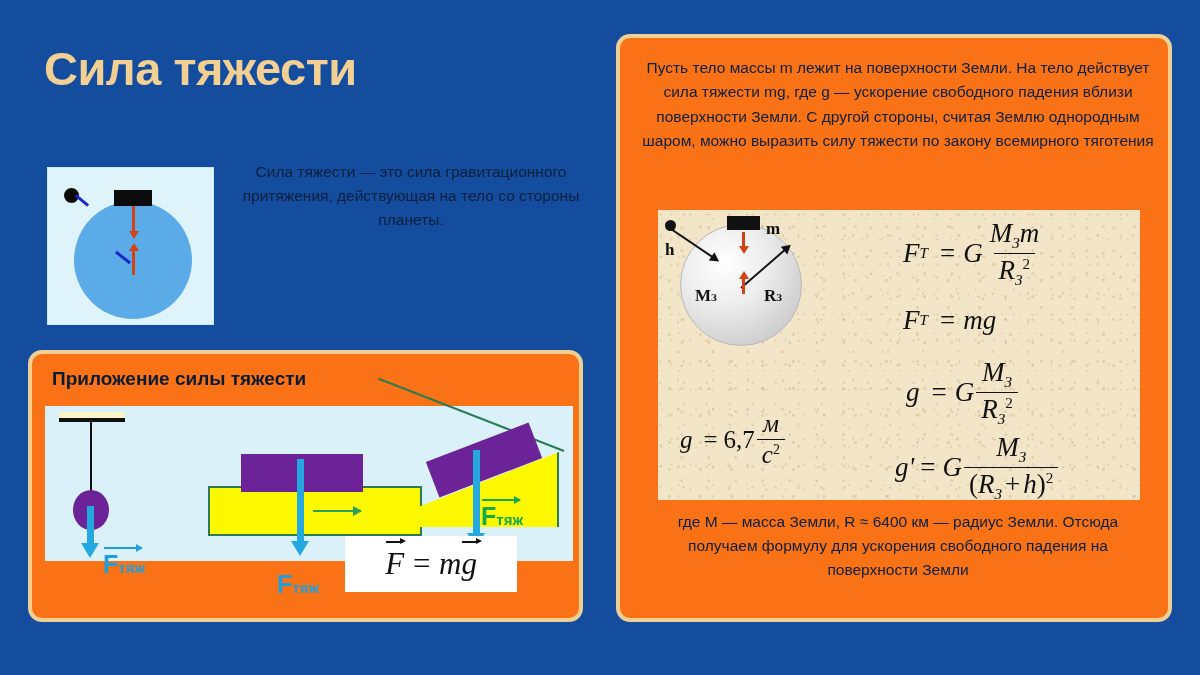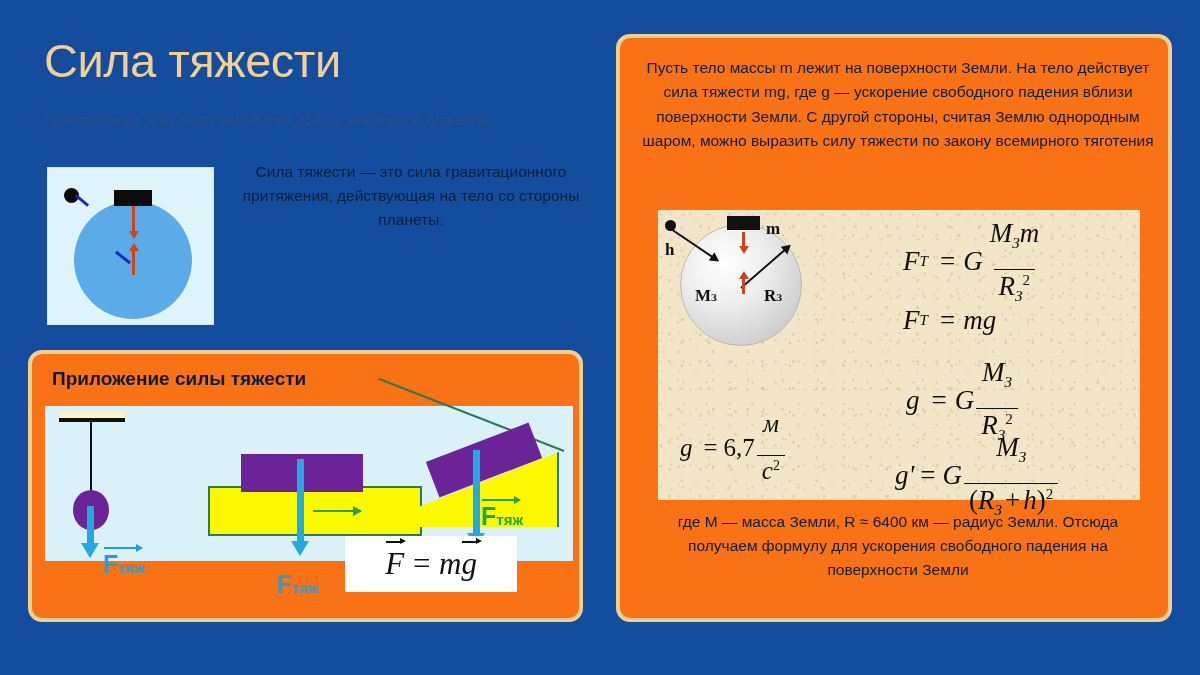--- a/index.html
+++ b/index.html
@@ -7,22 +7,22 @@
   html, body {
     width: 1200px; height: 675px;
     background: #14509f;
     font-family: "Liberation Sans", sans-serif;
     overflow: hidden;
   }
   .slide { position: relative; width: 1200px; height: 675px; background: #144d9e; }
 
   
   .title {
-    position: absolute; left: 44px; top: 36px;
-    font-size: 47px; font-weight: normal; letter-spacing: -0.5px;
+    position: absolute; left: 44px; top: 44px;
+    font-size: 47px; font-weight: bold; letter-spacing: -0.5px;
     color: #f2cf92; line-height: 1.05;
   }
   .subtitle {
     position: absolute; left: 45px; top: 108px; width: 525px;
     font-size: 14.5px; font-style: italic; color: #2e4f84;
     line-height: 1.75; text-align: justify;
   }
 
   
   .planet-box {
@@ -183,32 +183,31 @@
   .red-arrow.up::after { content:''; position:absolute; left:-3.5px; top:-7px;
     border-left:5px solid transparent; border-right:5px solid transparent; border-bottom:8px solid #d24416; }
 
   
   .eq { position: absolute; font-family: "Liberation Serif", serif; color: #101010;
         font-size: 27px; display:flex; align-items:center; white-space:nowrap; }
   .eq .it { font-style: italic; }
   .eq sub { font-size: 0.56em; font-style: italic; }
   .eq sup { font-size: 0.56em; }
   .frac { display:inline-flex; flex-direction:column; align-items:center;
-          justify-content:flex-end; vertical-align:middle; margin:0 2px;gap:16px; }
+          justify-content:flex-end; vertical-align:middle; margin:0 2px; }
   .frac .num { padding: 0 5px 1px; }
   .frac .den { padding: 1px 5px 0; border-top: 1.7px solid #101010; }
   .gsmall { font-size: 25px; }
 </style>
 </head>
 <body>
 
 <div class="slide">
 
   <div class="title">Сила тяжести</div>
-  <div class="subtitle">Предположим, что тело находится вблизи некоторой планеты.</div>
 
   <div class="planet-box">
     <div class="planet-circle"></div>
     <div class="planet-block"></div>
     <div class="small-dot"></div>
 
     <div class="red-arrow down" style="left:84px; top:38px; height:26px;"></div>
 
     <div class="red-arrow up" style="left:84px; top:82px; height:25px;"></div>
 

